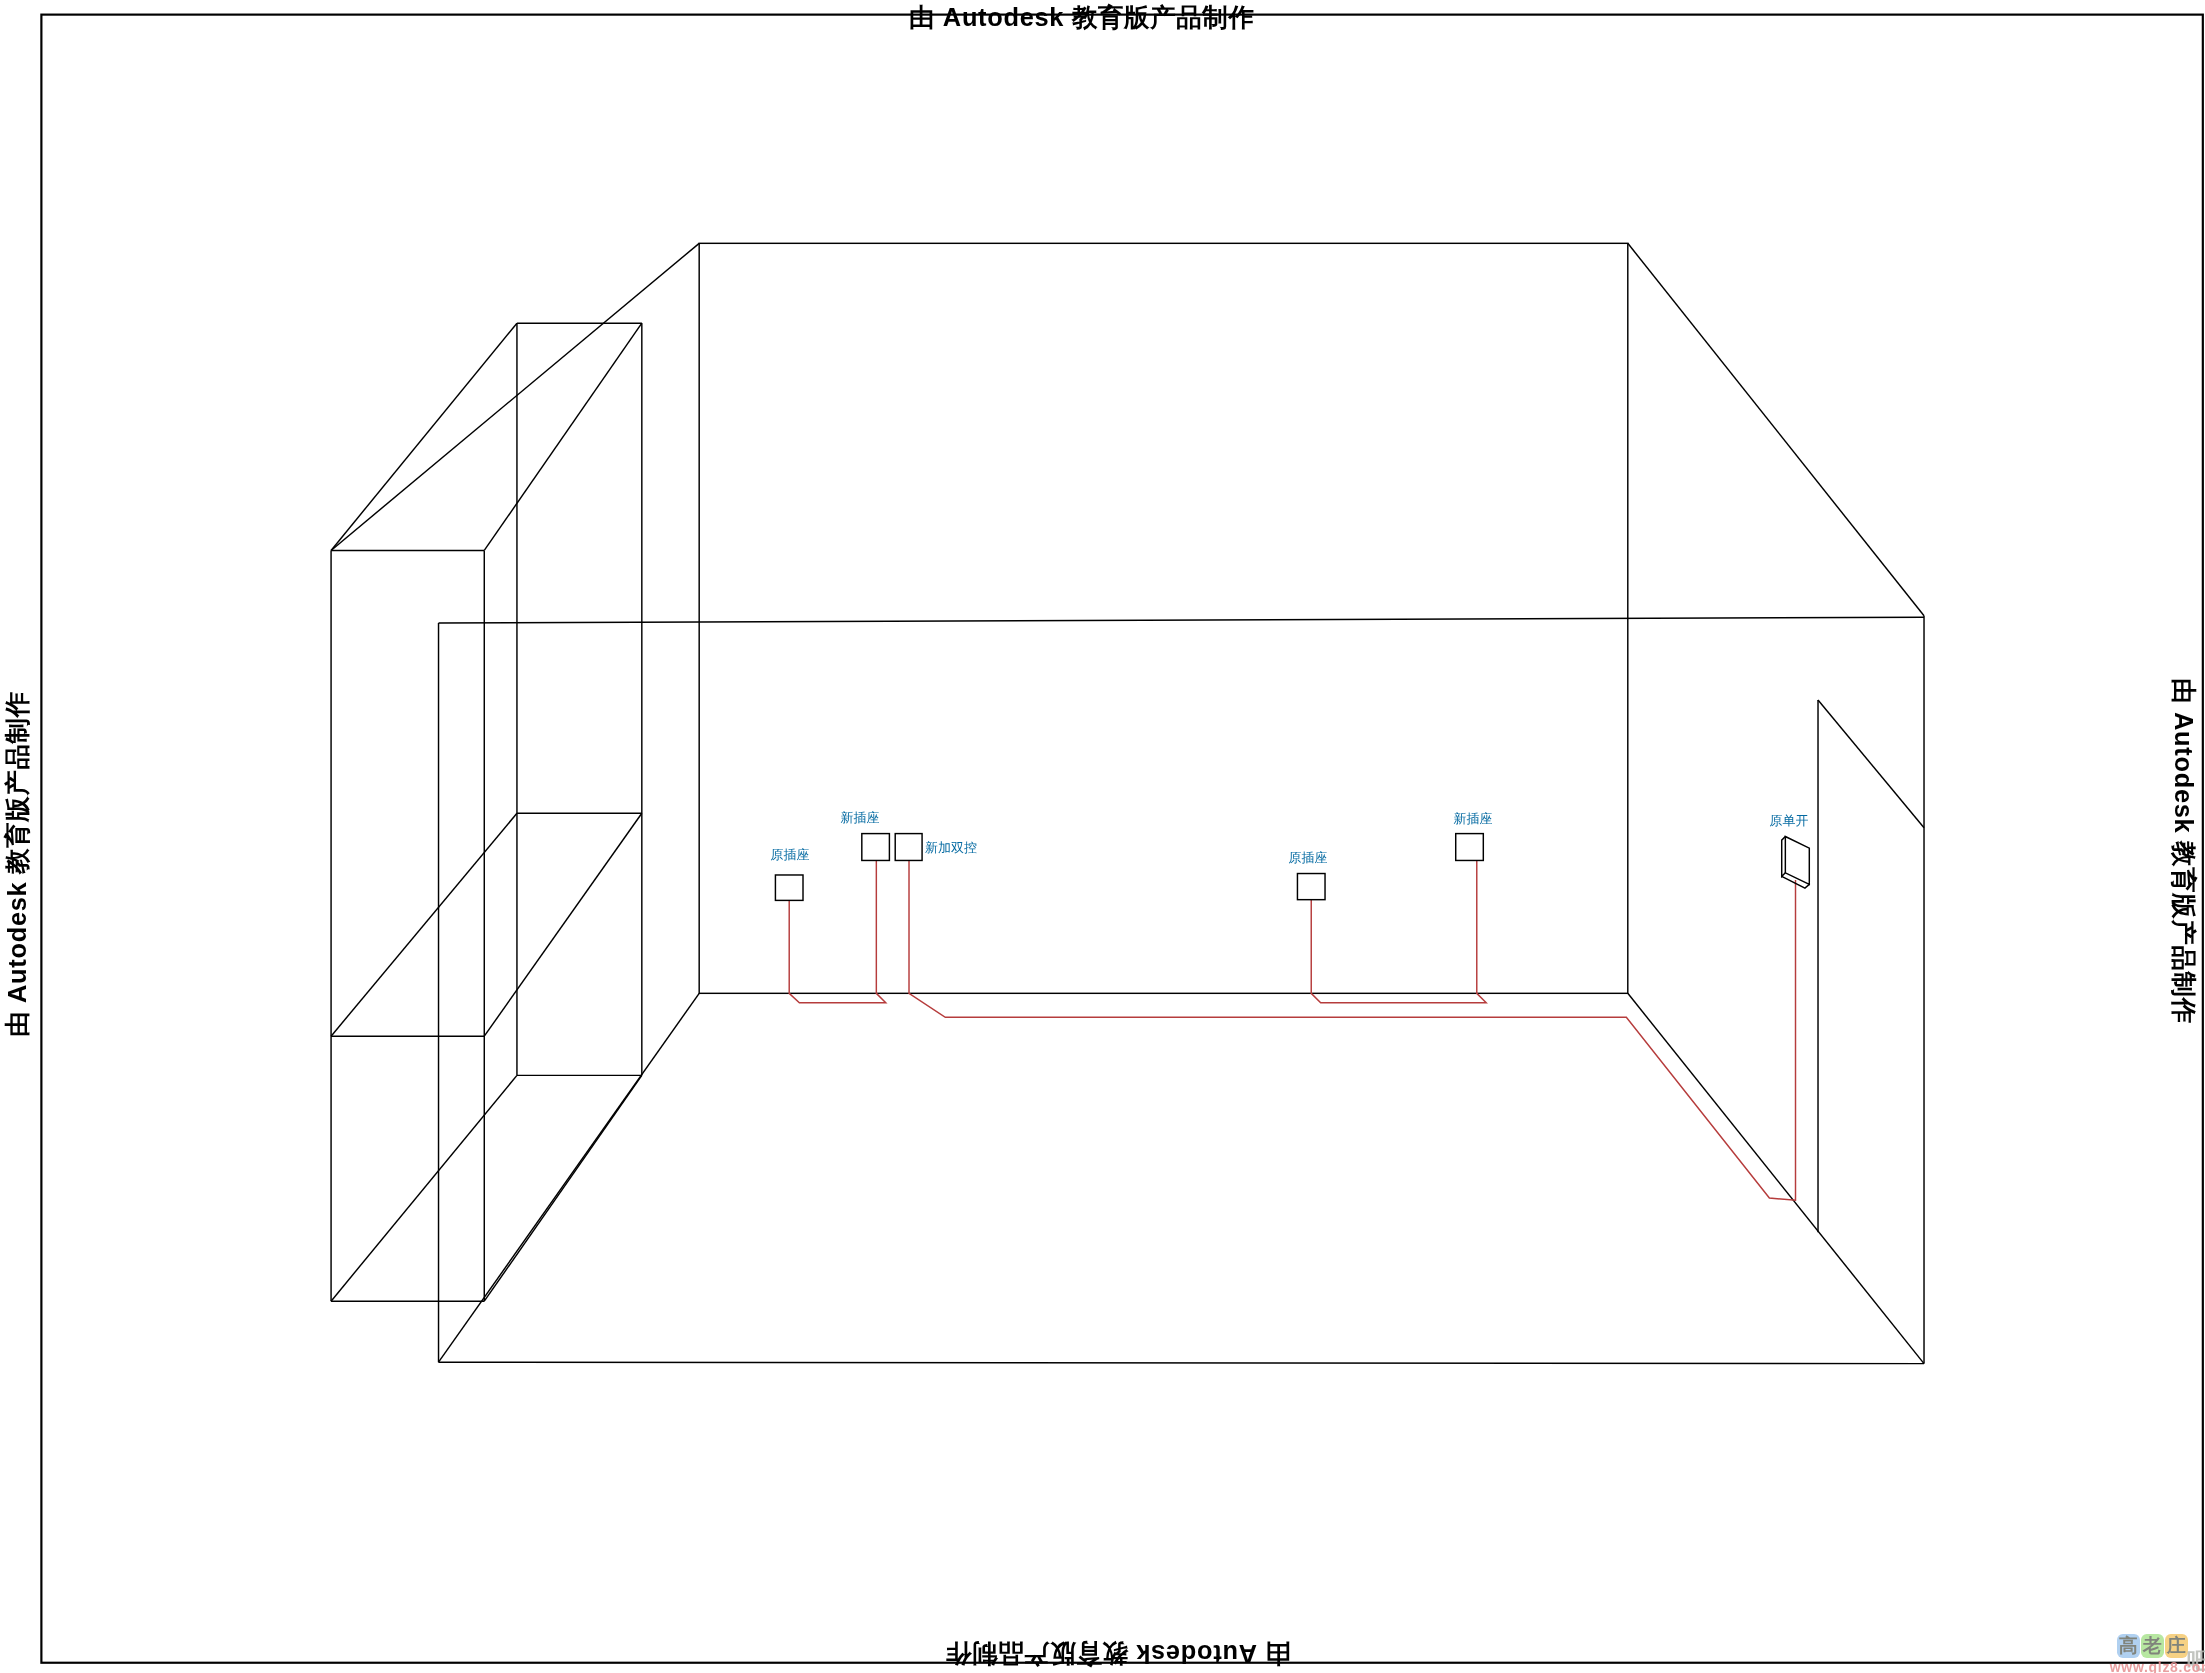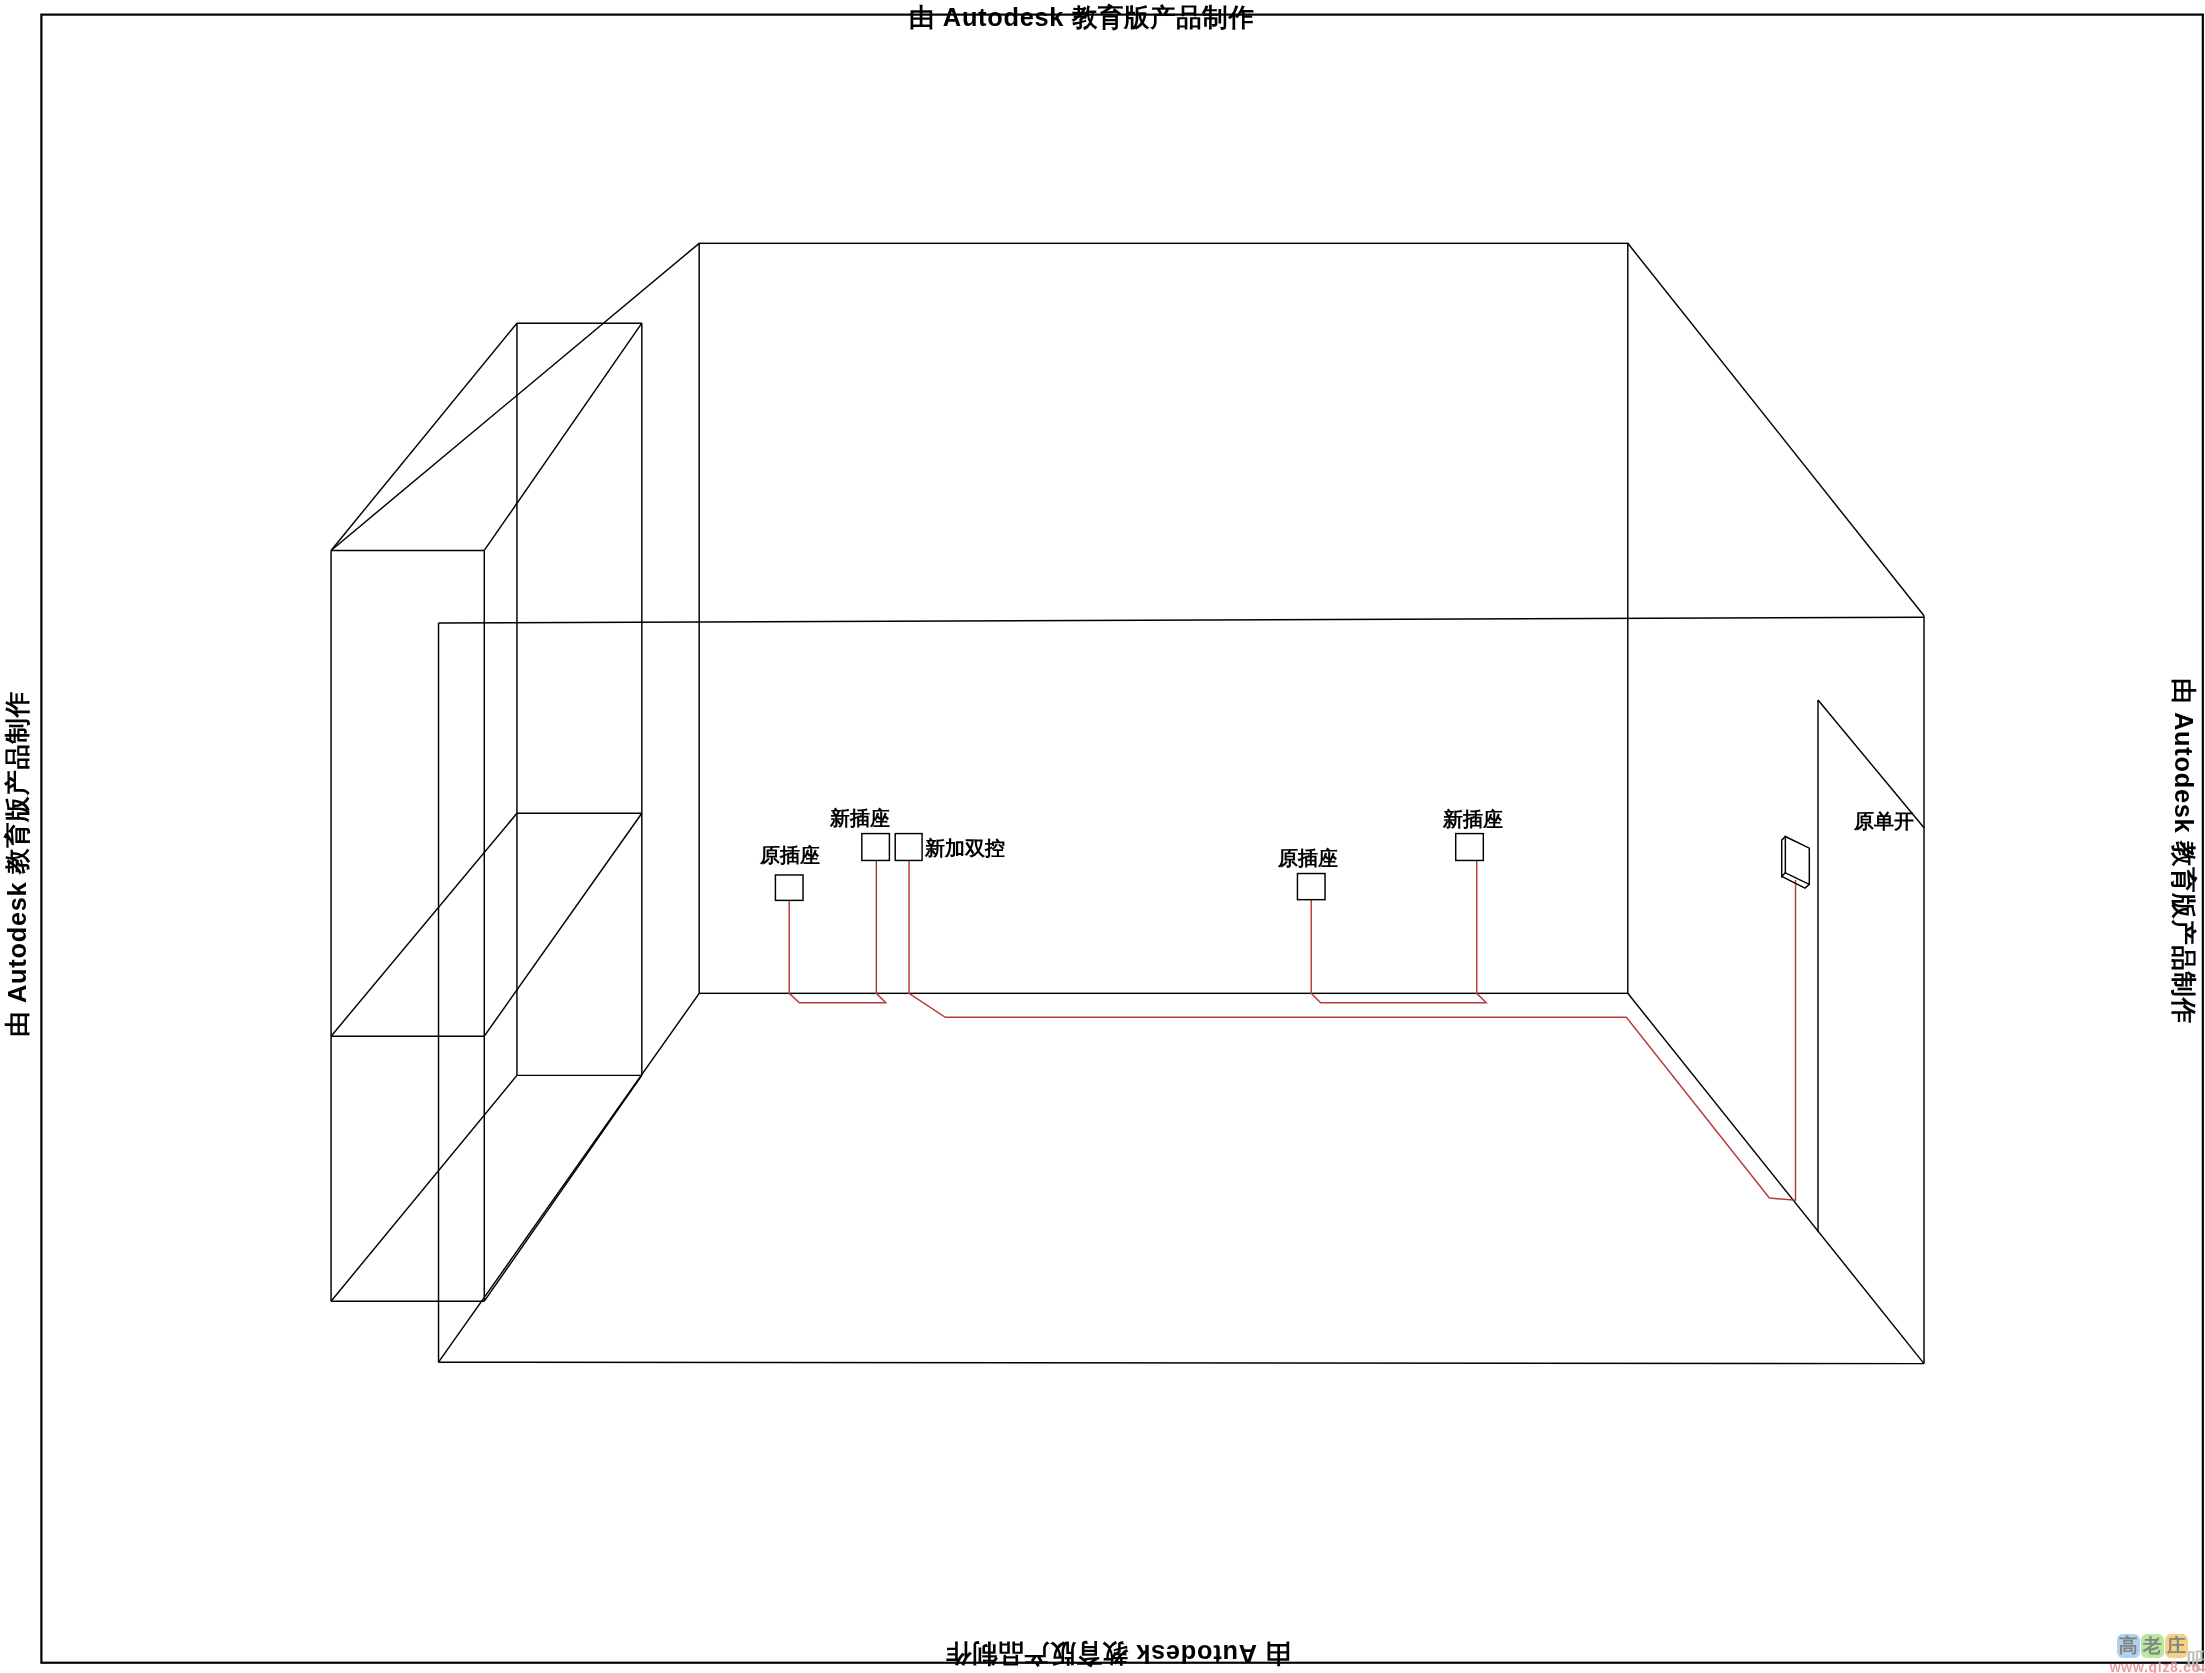--- a/index.html
+++ b/index.html
@@ -19,25 +19,24 @@
     white-space:nowrap;
     color:#000;
     letter-spacing:0.7px;
   }
   .wm-top{left:909px;top:0.7px;}
   .wm-bottom{left:1118px;top:1653px;transform:translate(-50%,-50%) rotate(180deg);}
   .wm-left{left:18px;top:864px;transform:translate(-50%,-50%) rotate(-90deg);}
   .wm-right{left:2183px;top:851px;transform:translate(-50%,-50%) rotate(90deg);}
   .dev-label{
     position:absolute;
-    font-size:20px;
-    color:#000000;
+    font-size:13px;
+    color:#0369a1;
     white-space:nowrap;
     transform:translate(-50%,-50%);
-    font-weight:bold;
   }
   .dev-label.left-anchor{transform:translate(0,-50%);}
   .main-title{
     position:absolute;
     left:1505px;top:1523px;
     transform:translate(-50%,-50%);
     font-size:109px;
     font-weight:700;
     letter-spacing:8.7px;
     white-space:nowrap;
@@ -133,21 +132,21 @@
   <div class="wm wm-top">由 Autodesk 教育版产品制作</div>
   <div class="wm wm-bottom">由 Autodesk 教育版产品制作</div>
   <div class="wm wm-left">由 Autodesk 教育版产品制作</div>
   <div class="wm wm-right">由 Autodesk 教育版产品制作</div>
 
   <div class="dev-label" style="left:790px;top:855px;">原插座</div>
   <div class="dev-label" style="left:860px;top:818px;">新插座</div>
   <div class="dev-label left-anchor" style="left:925px;top:848px;text-align:right;">新加双控</div>
   <div class="dev-label" style="left:1308px;top:858px;">原插座</div>
   <div class="dev-label" style="left:1473px;top:819px;">新插座</div>
-  <div class="dev-label" style="left:1884px;top:821px;">原单开</div>
+  <div class="dev-label" style="left:1789px;top:821px;">原单开</div>
 
 
   <div class="site-logo">
     <div class="logo-tiles">
       <span class="tile tile-blue">高</span>
       <span class="tile tile-green">老</span>
       <span class="tile tile-orange">庄</span>
     </div>
     <span class="logo-suffix">吧</span>
     <span class="logo-url">www.glz8.com</span>

